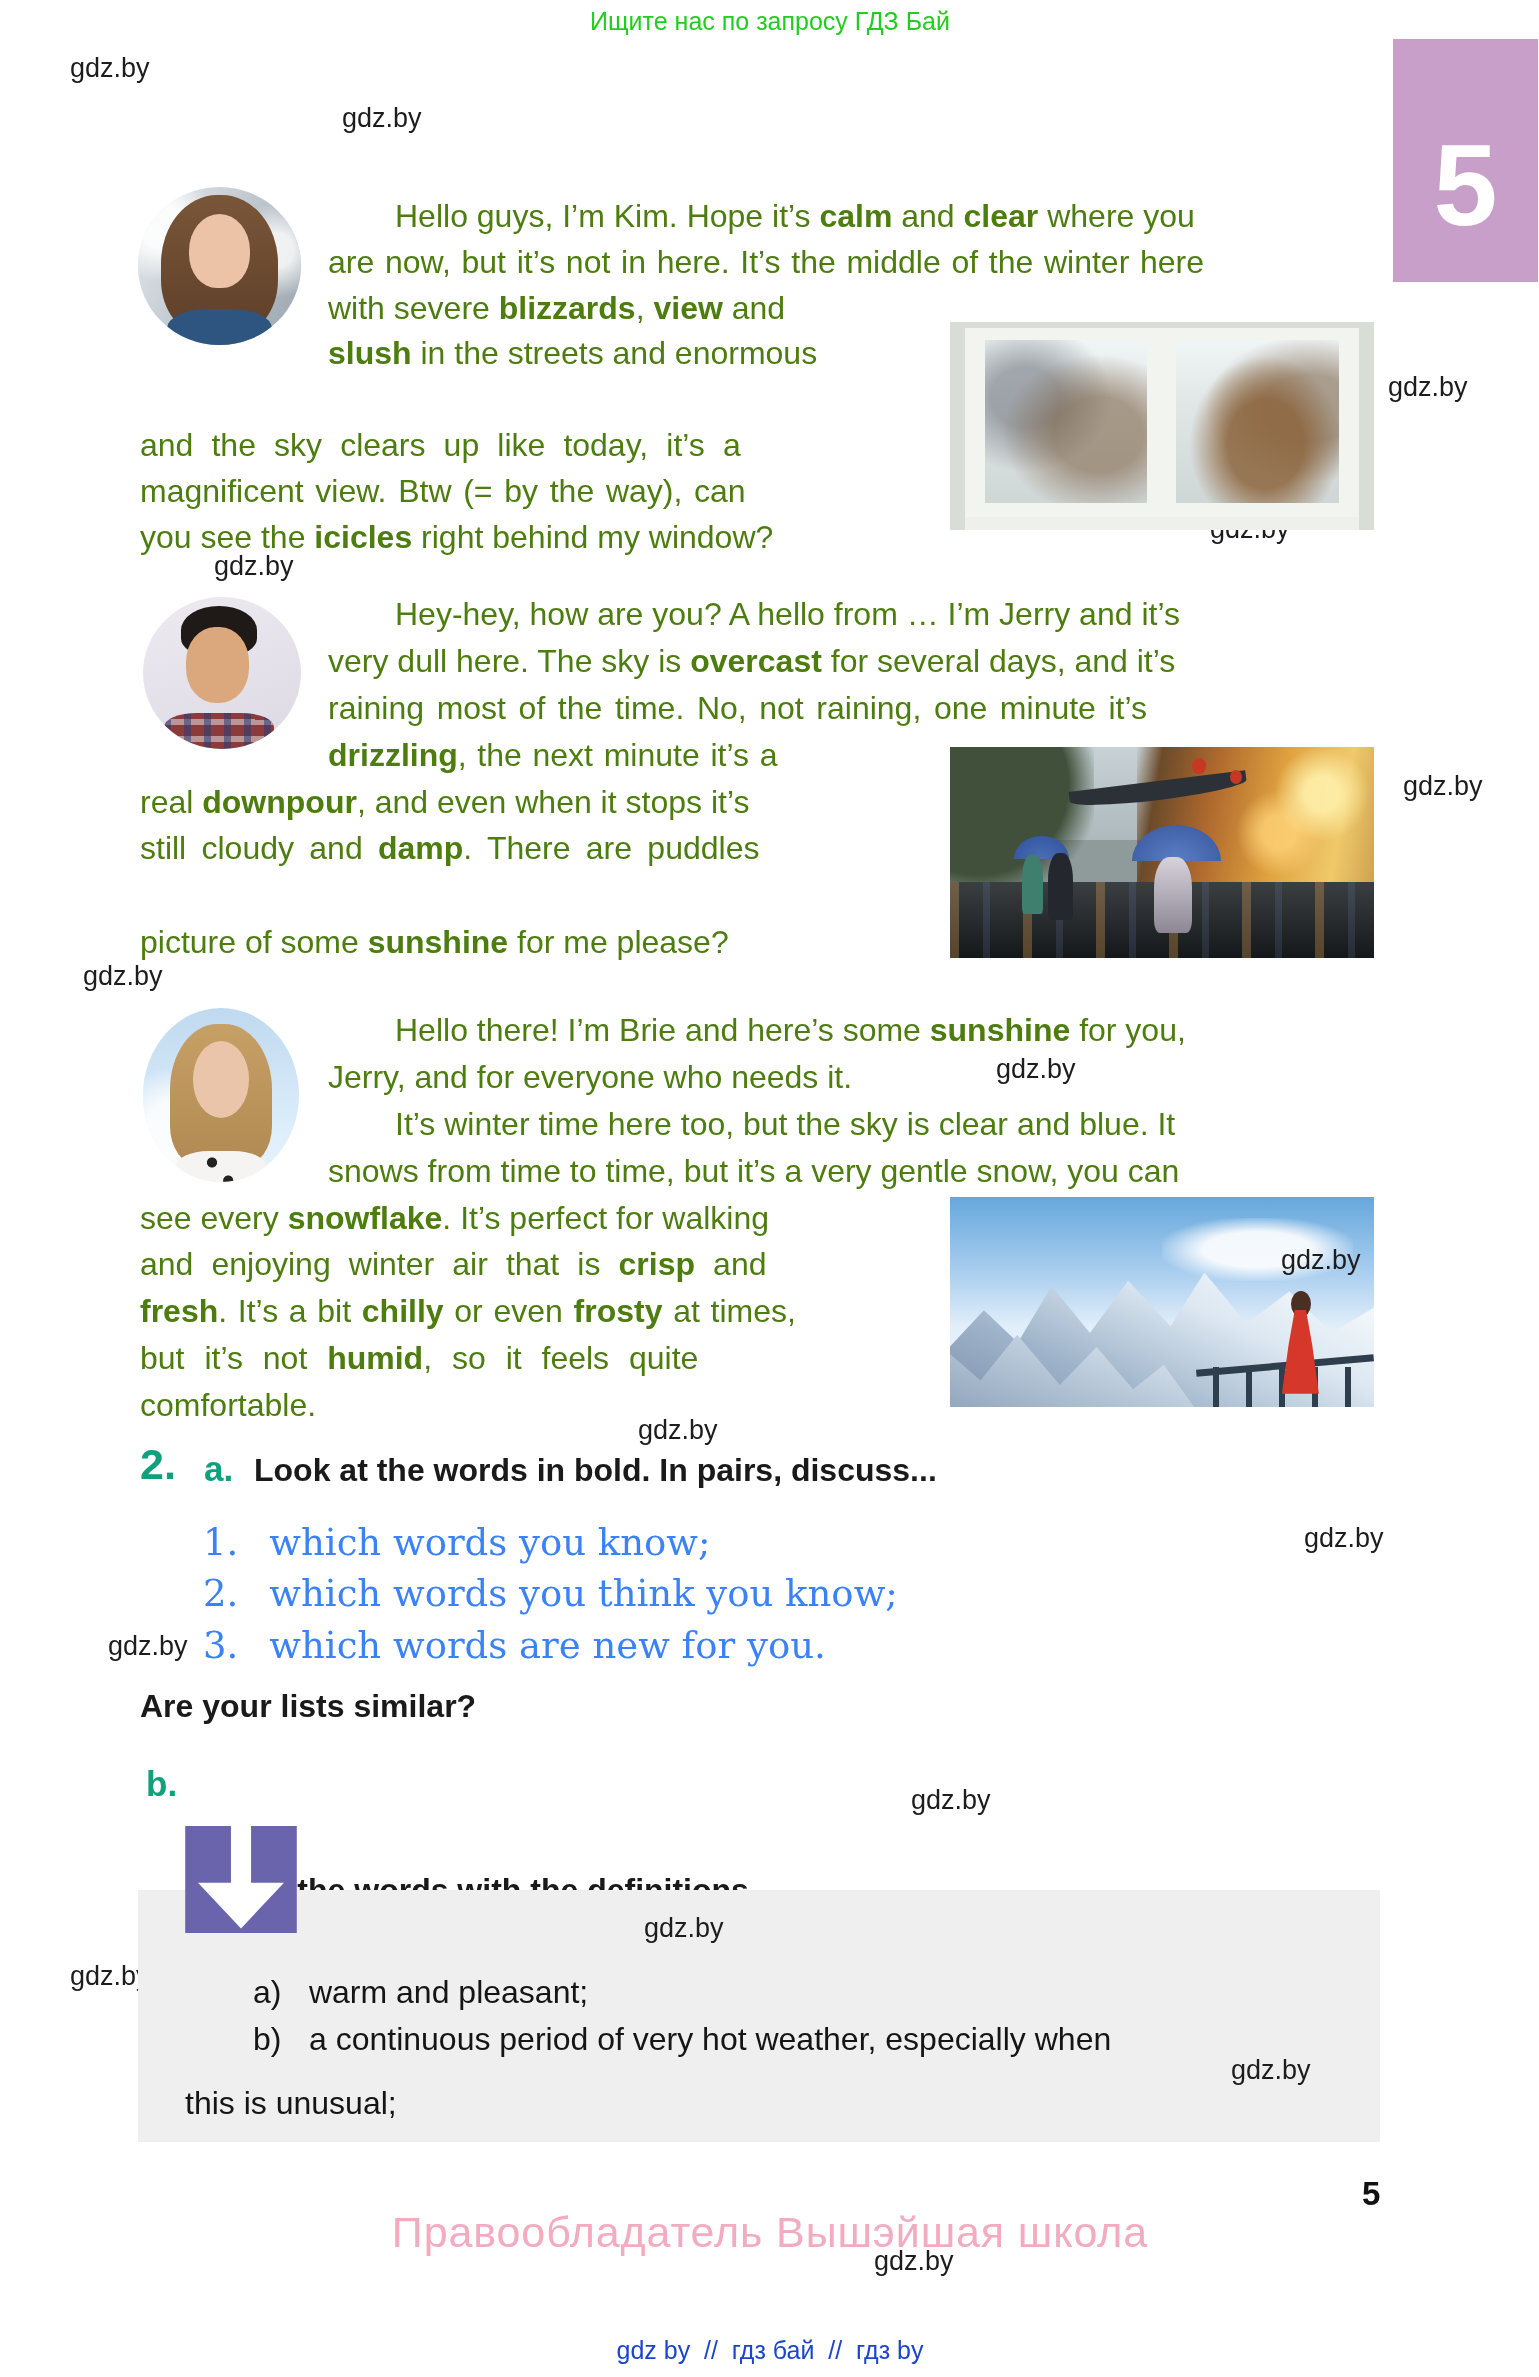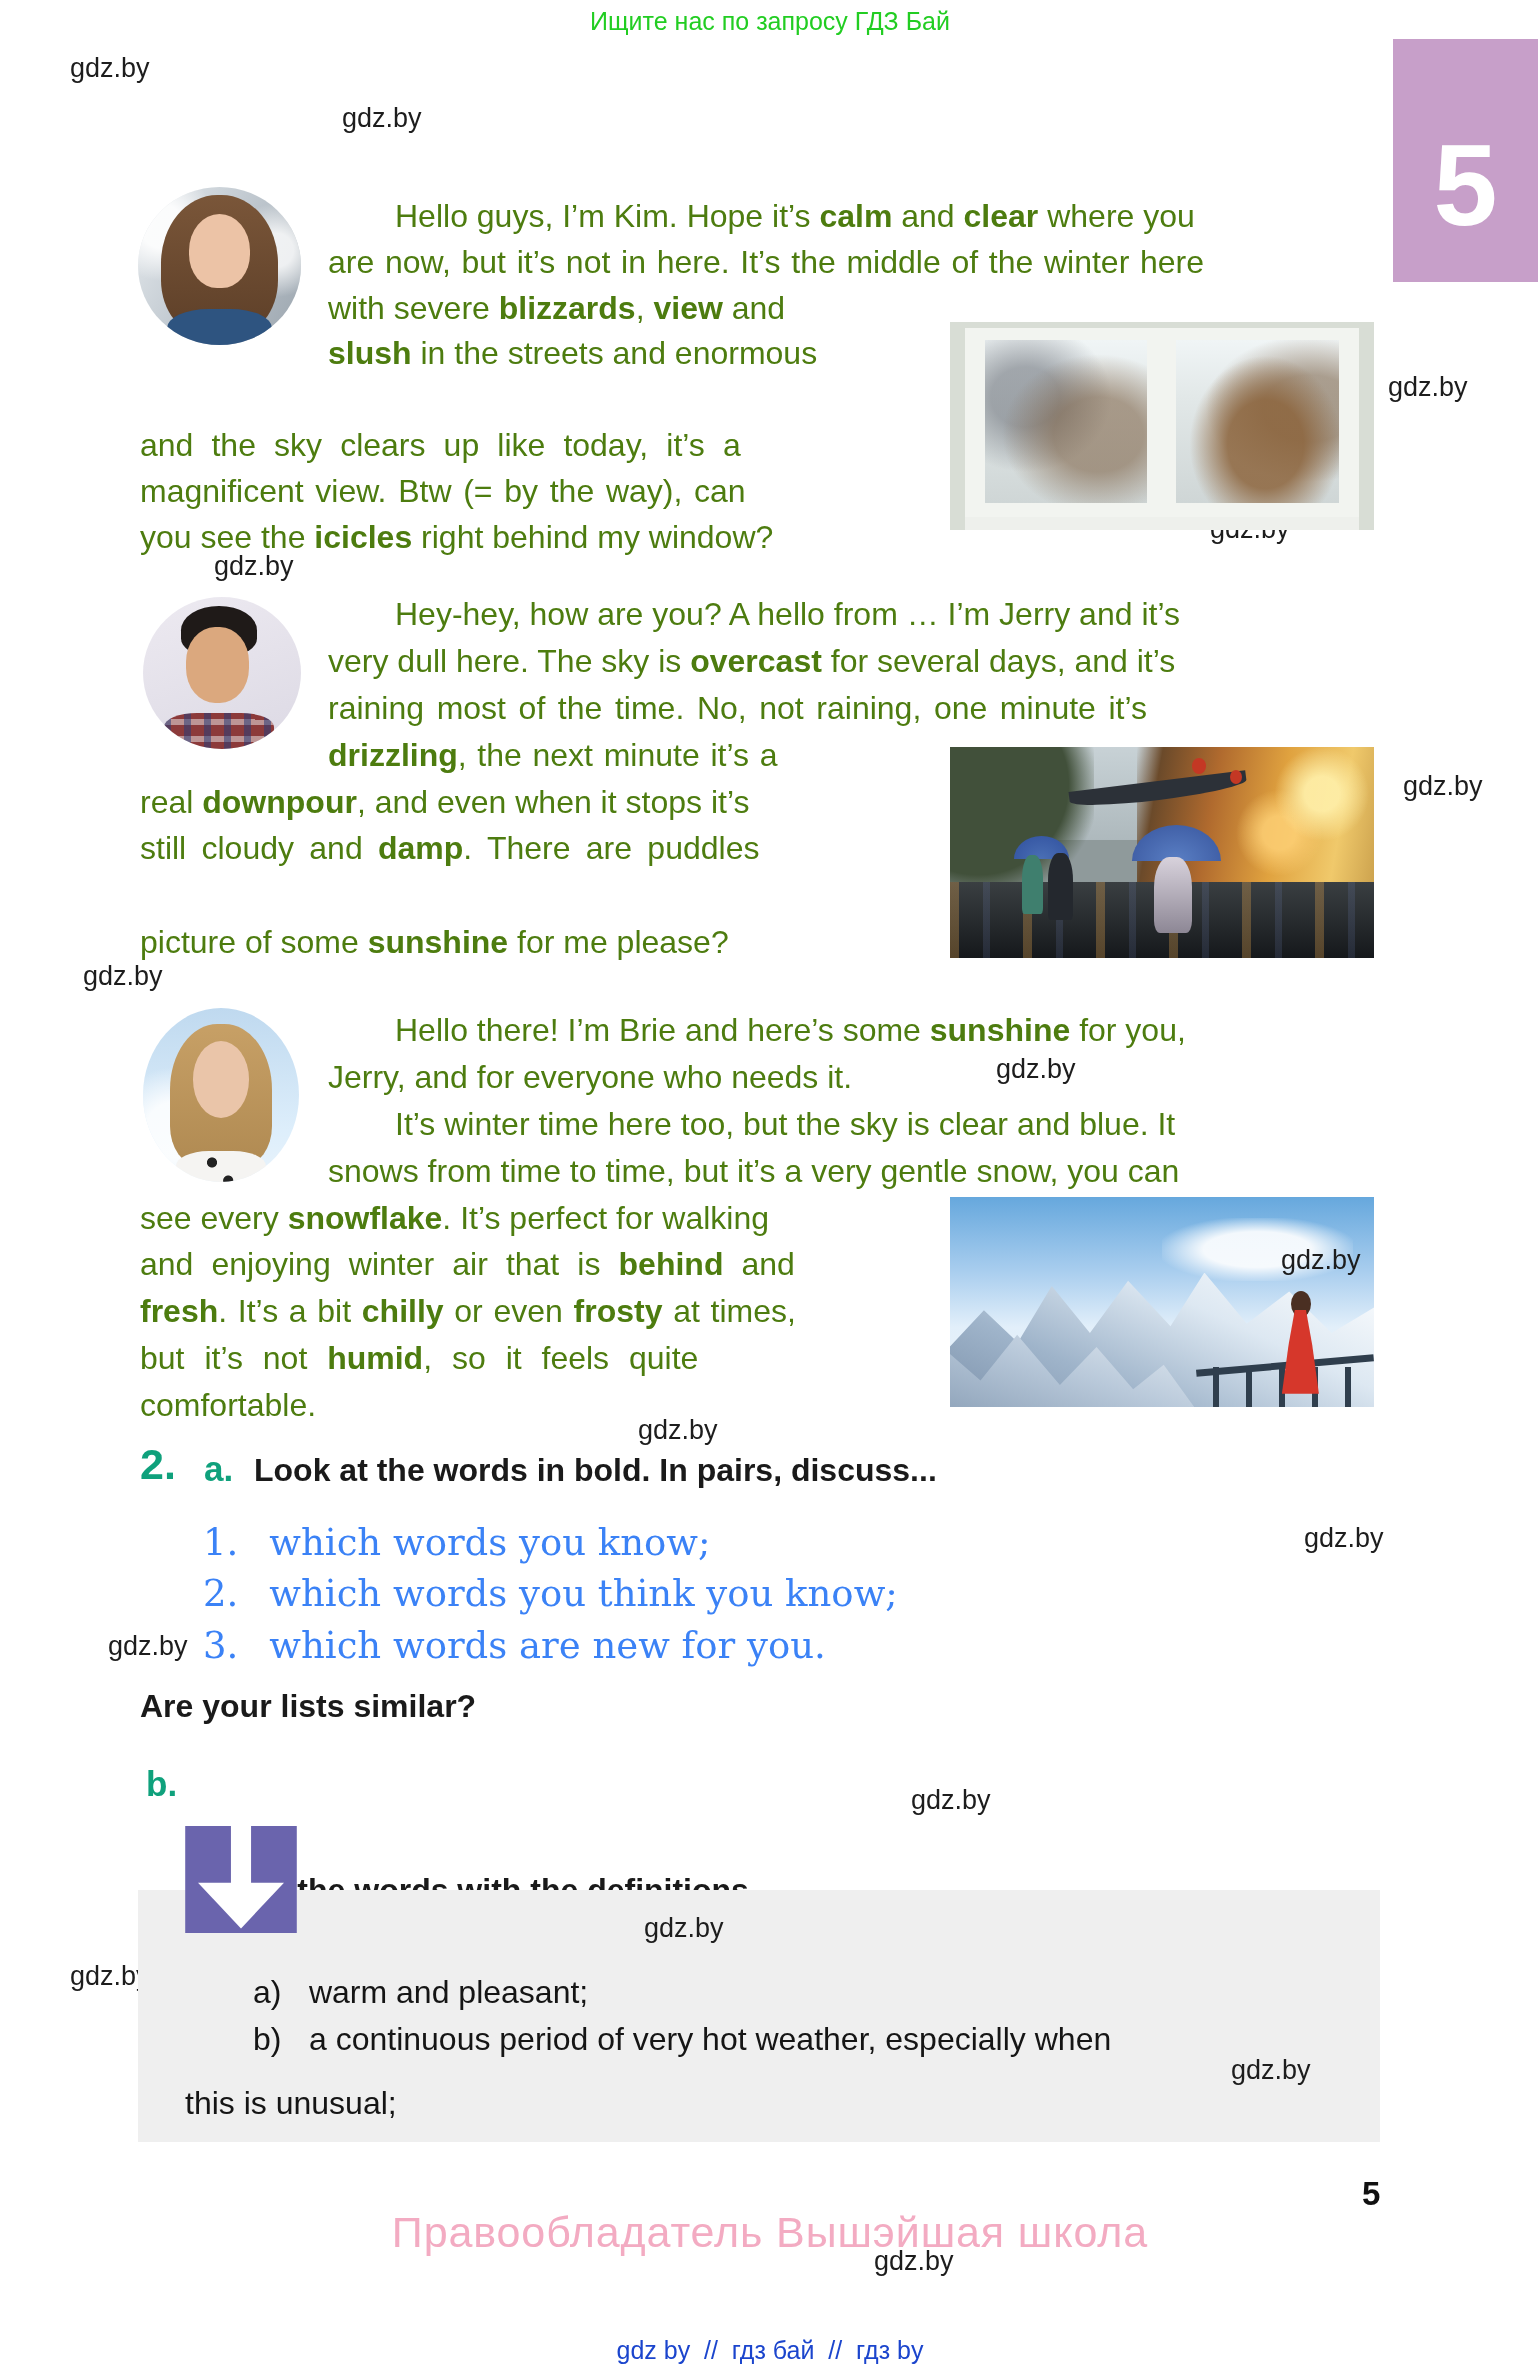--- a/index.html
+++ b/index.html
@@ -148,21 +148,21 @@
         radial-gradient(circle at 40% 28%, #222 4.6px, transparent 5.5px),
         radial-gradient(circle at 58% 72%, #222 4.6px, transparent 5.5px);
         border-radius:36% 36% 0 0;"></div>
   </div>
 
   <div class="ln" style="left:395px;top:1009px;"><span>Hello there! I’m Brie and here’s some </span><b>sunshine</b><span> for you,</span></div>
   <div class="ln" style="left:328px;top:1056px;"><span>Jerry, and for everyone who needs it.</span></div>
   <div class="ln" style="left:395px;top:1103px;"><span>It’s winter time here too, but the sky is clear and blue. It</span></div>
   <div class="ln" style="left:328px;top:1150px;"><span>snows from time to time, but it’s a very gentle snow, you can</span></div>
   <div class="ln" style="left:140px;top:1197px;"><span>see every </span><b>snowflake</b><span>. It’s perfect for walking</span></div>
-  <div class="ln" style="left:140px;top:1243px;word-spacing:9.2px;"><span>and enjoying winter air that is </span><b>behind</b><span> and</span></div>
+  <div class="ln" style="left:140px;top:1243px;word-spacing:9.2px;"><span>and enjoying winter air that is </span><b>crisp</b><span> and</span></div>
   <div class="ln" style="left:140px;top:1290px;word-spacing:1.8px;"><b>fresh</b><span>. It’s a bit </span><b>chilly</b><span> or even </span><b>frosty</b><span> at times,</span></div>
   <div class="ln" style="left:140px;top:1337px;word-spacing:11px;"><span>but it’s not </span><b>humid</b><span>, so it feels quite</span></div>
   <div class="ln" style="left:140px;top:1384px;"><span>comfortable.</span></div>
 
   <div class="photo" style="left:950px;top:1197px;width:424px;height:210px;background:linear-gradient(180deg,#66a8dd 0%,#a8cdee 35%,#e2effa 62%,#eef5fb 100%);">
     <div style="right:5%;top:10%;width:45%;height:30%;background:radial-gradient(ellipse at 50% 50%, rgba(255,255,255,.9) 0 40%, transparent 75%);"></div>
     <div style="left:0;bottom:0;width:100%;height:64%;clip-path:polygon(0 100%,0 55%,8% 28%,16% 52%,24% 10%,33% 45%,42% 6%,52% 40%,60% 0%,70% 38%,80% 14%,90% 45%,100% 26%,100% 100%);background:linear-gradient(205deg,#fdfeff 0%,#dde8f2 35%,#9fb4ca 70%,#7e93ac 100%);"></div>
     <div style="left:0;bottom:0;width:72%;height:42%;clip-path:polygon(0 100%,0 40%,10% 70%,22% 18%,36% 75%,48% 32%,60% 80%,70% 52%,80% 100%);background:linear-gradient(200deg,#f6fafd,#b9c9da 60%,#93a7bd);"></div>
     <div style="right:0;bottom:18%;width:42%;height:7.3px;background:#2f3e4d;transform:rotate(-5deg);"></div>
     <div style="right:0;bottom:0;width:38%;height:19%;background:repeating-linear-gradient(90deg,#2f3e4d 0 6.4px,transparent 6.4px 33px);"></div>

